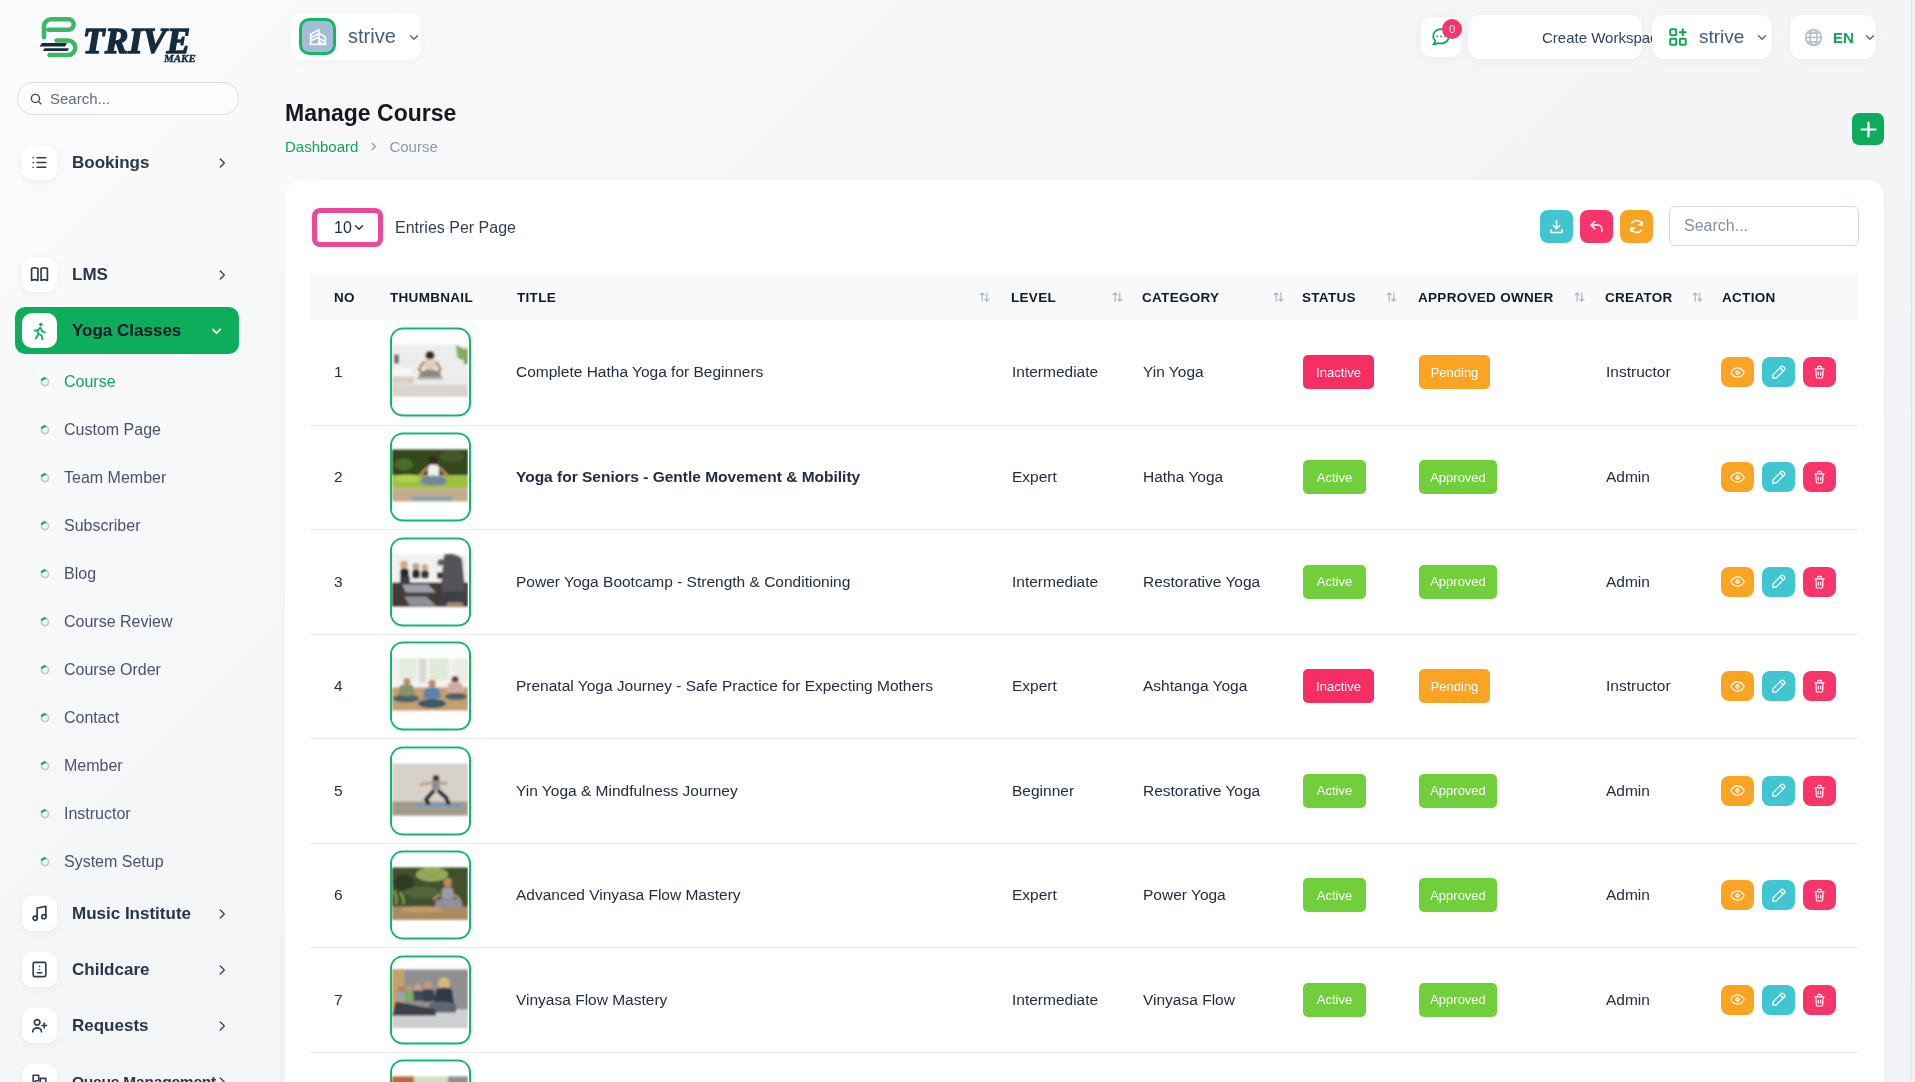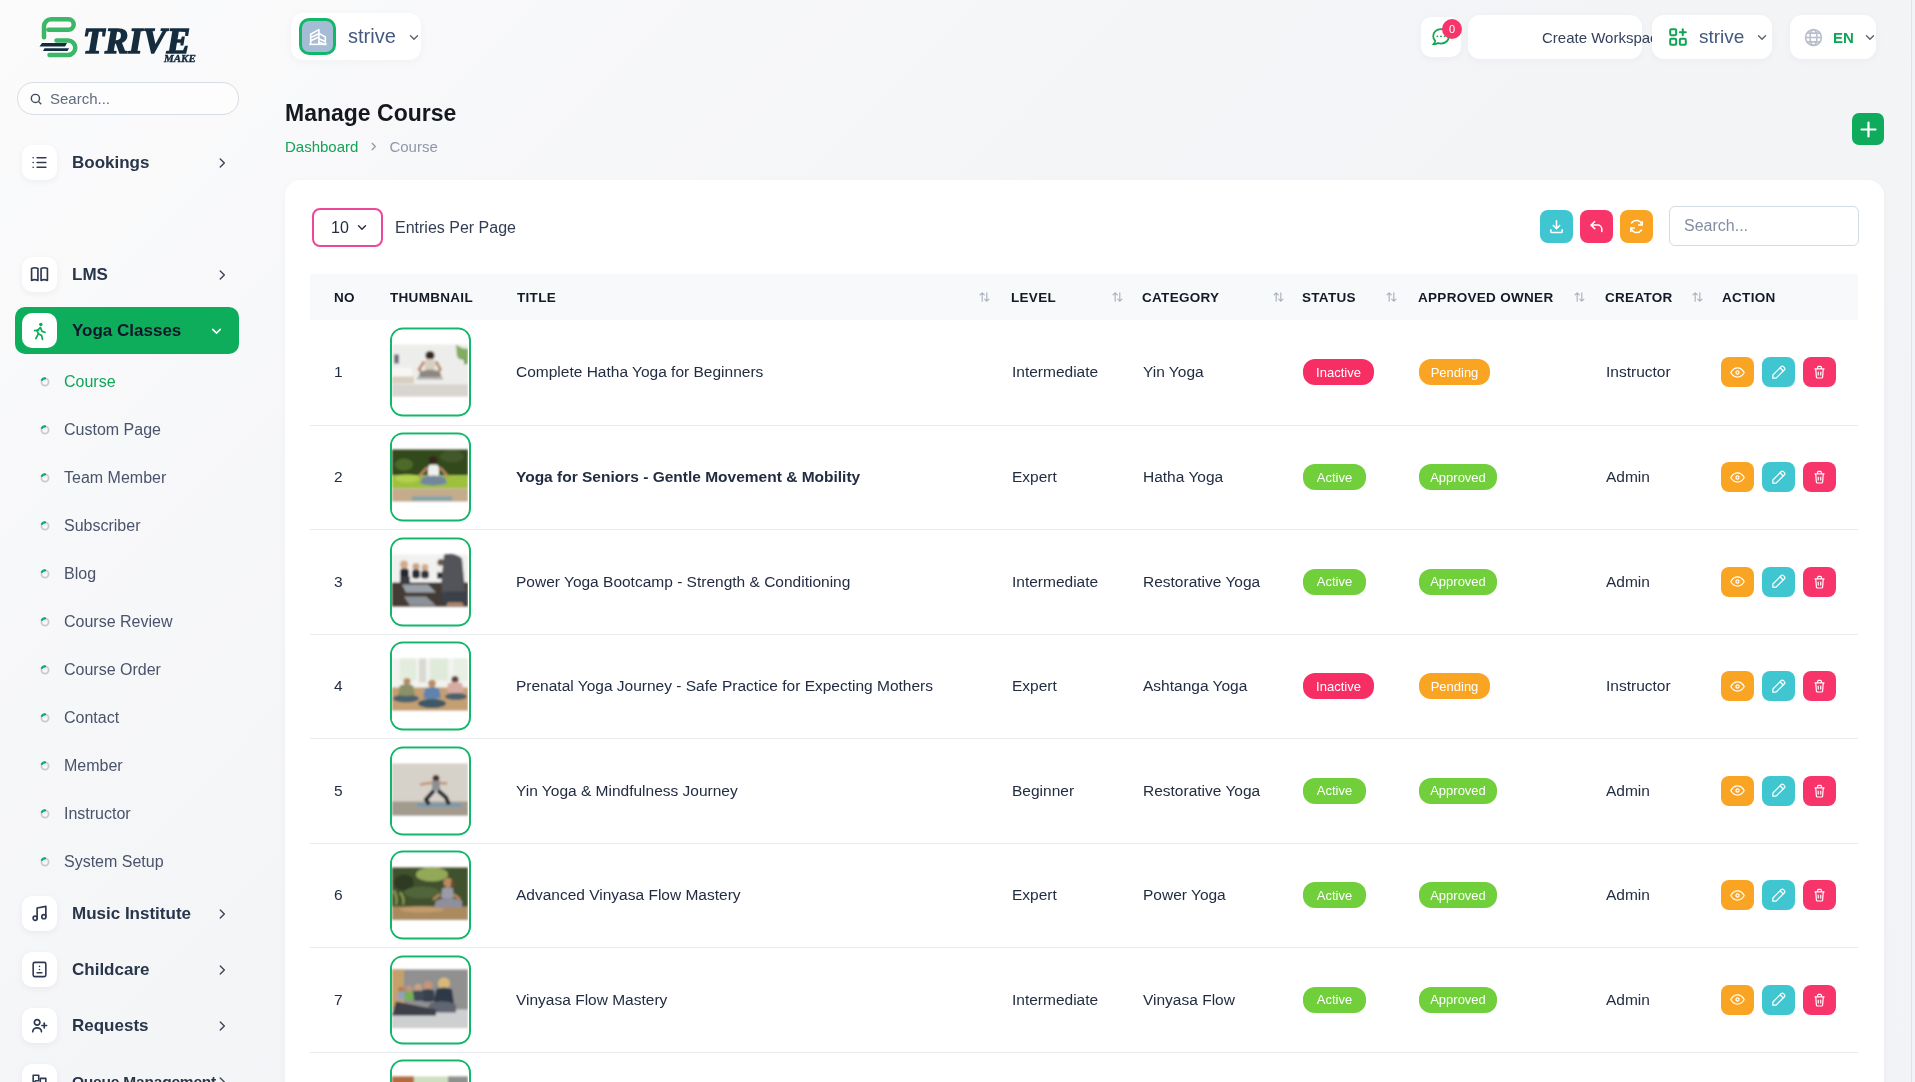--- a/index.html
+++ b/index.html
@@ -52,41 +52,41 @@
 
 #ptitle { position:absolute; left:285px; top:100px; font-size:23px; font-weight:bold; color:#15191f; }
 #bcrumb { position:absolute; left:285px; top:138px; font-size:15px; }
 #bcrumb .d { color:#12a355; }
 #bcrumb .s { color:#8e97a8; margin:0 10px; font-size:13px;}
 #bcrumb .c { color:#8e97a8; }
 #addbtn { position:absolute; left:1852px; top:113px; width:32px; height:32px; background:#0fab5c; border-radius:7px; display:flex; align-items:center; justify-content:center; }
 
 
 #card { position:absolute; left:285px; top:180px; width:1599px; height:980px; background:#fff; border-radius:16px; box-shadow:0 3px 10px rgba(40,50,70,.03); }
-#epsel { position:absolute; left:27px; top:28px; width:71px; height:39px; border:2px solid #ec4899; border-radius:8px; background:#fff; }
+#epsel { position:absolute; left:27px; top:28px; width:71px; height:39px; border:5px solid #ec4899; border-radius:8px; background:#fff; }
 #epsel .v { position:absolute; left:17px; top:50%; transform:translateY(-50%); font-size:16px; color:#232d42; }
 #epsel .c { position:absolute; right:13px; top:50%; transform:translateY(-50%); color:#232d42; font-size:11px; }
 #eplabel { position:absolute; left:110px; top:39px; font-size:16px; color:#323d52; }
 .toolbtn { position:absolute; top:30px; width:33px; height:33px; border-radius:8px; display:flex; align-items:center; justify-content:center; }
 #tb1 { left:1255px; background:#3fc6d0; }
 #tb2 { left:1295px; background:#f7356b; }
 #tb3 { left:1335px; background:#f9a423; }
 #tsearch { position:absolute; left:1384px; top:26px; width:190px; height:40px; border:1px solid #d4dae3; border-radius:6px; background:#fff; }
 #tsearch span { position:absolute; left:14px; top:50%; transform:translateY(-50%); font-size:16px; color:#848ea1; }
 
 
 #thead { position:absolute; left:25px; top:94px; width:1548px; height:46px; background:#f8f9fb; }
 #thead .h { position:absolute; top:50%; transform:translateY(-50%); font-size:13.5px; font-weight:bold; color:#131a26; letter-spacing:.3px; }
 #thead .srt { position:absolute; top:50%; transform:translateY(-50%); line-height:0; }
 .row { position:absolute; left:25px; width:1548px; height:104.5px; border-top:1px solid #e8eaee; }
 .row:first-of-type { border-top:none; }
 .cell { position:absolute; top:50%; transform:translateY(-50%); font-size:15.5px; color:#232d42; }
 .thumb { position:absolute; left:80px; top:50%; transform:translateY(-50%); width:81px; height:89px; border:2.5px solid #12b76a; border-radius:13px; background:#fff; overflow:hidden; }
 .thumb svg { position:absolute; left:0; top:0; }
-.badge { position:absolute; top:50%; transform:translateY(-50%); height:26px; border-radius:12px; color:#fff; font-size:13px; display:flex; align-items:center; justify-content:center; }
+.badge { position:absolute; top:50%; transform:translateY(-50%); height:34px; border-radius:5px; color:#fff; font-size:13px; display:flex; align-items:center; justify-content:center; }
 .b-pink { background:#f72e64; }
 .b-green { background:#70cf3a; }
 .b-orange { background:#f9a423; }
 .act { position:absolute; top:50%; transform:translateY(-50%); width:33px; height:30px; border-radius:8px; display:flex; align-items:center; justify-content:center; }
 .a-view { left:1411px; background:#f9a423; }
 .a-edit { left:1452px; background:#3fc6d0; }
 .a-del { left:1493px; background:#f7356b; }
 </style>
 </head>
 <body>

